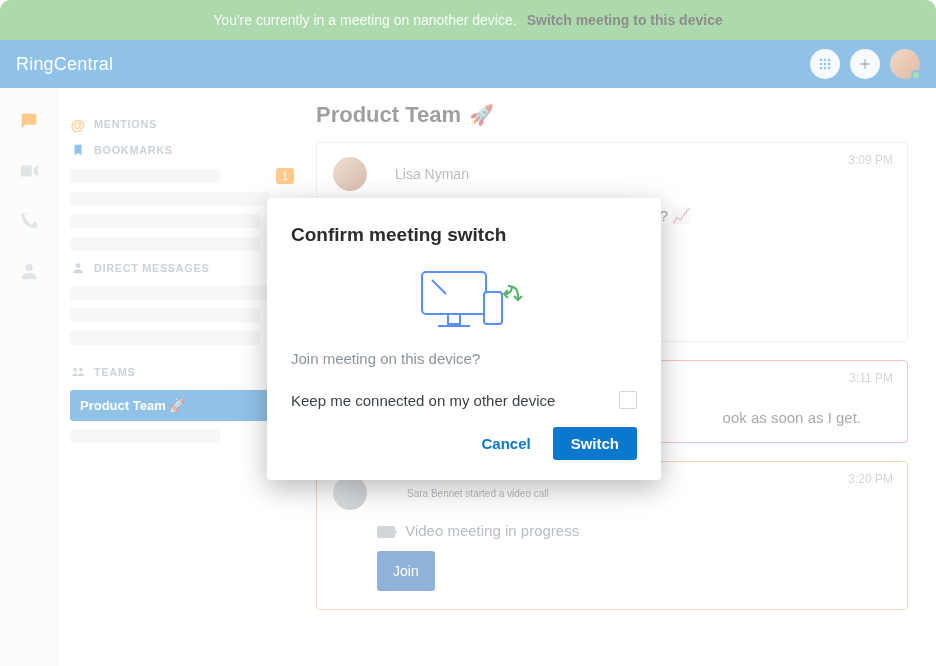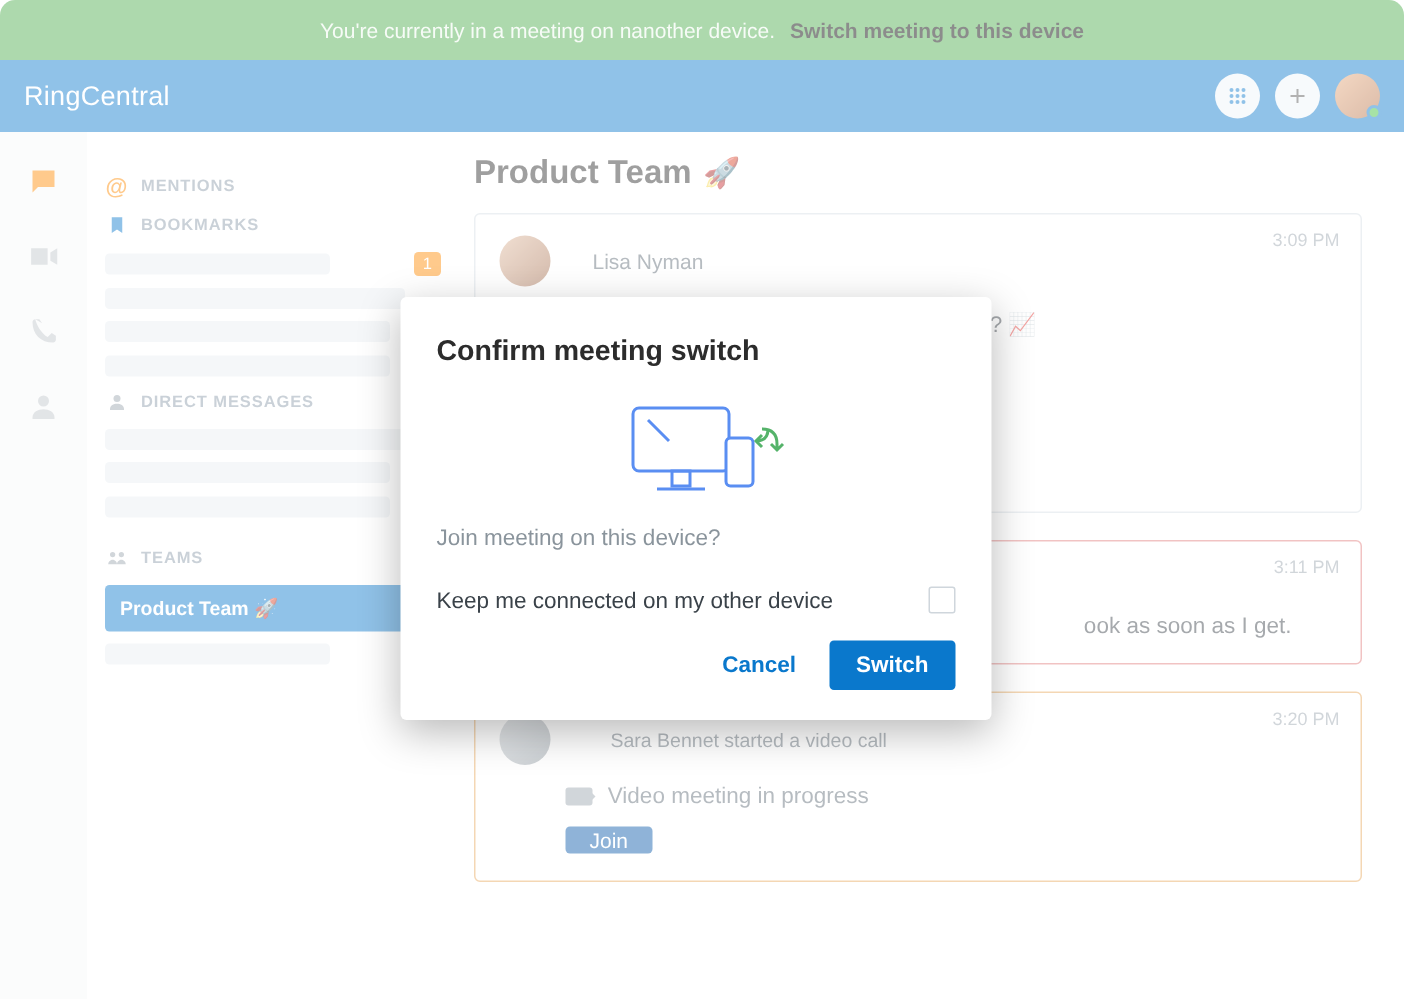--- a/index.html
+++ b/index.html
@@ -40,24 +40,24 @@
   .title    { font-size:22px; font-weight:700; color:#2c2c2c; }
   .msg-card { border:1px solid #d6dde4; border-radius:4px; padding:14px 16px 16px; margin-bottom:18px; position:relative; }
   .msg-card.orange { border-color:#e7a65a; }
   .msg-card.red    { border-color:#e07b7b; }
   .msg-top  { display:flex; align-items:center; gap:28px; }
   .av       { width:34px; height:34px; border-radius:50%; background:linear-gradient(135deg,#deb79a,#a06848); }
   .av2      { width:34px; height:34px; border-radius:50%; background:linear-gradient(135deg,#c7cdd2,#8a949c); }
   .sender   { font-size:14px; color:#5e6a75; }
   .ts       { position:absolute; top:10px; right:14px; font-size:12px; color:#9aa4ae; }
   .msg-body { padding:16px 0 0 44px; font-size:15px; color:#3a4249; }
-  .msg-inline{ margin-left:12px; font-size:13px; color:#5e6a75; }
+  .msg-inline{ margin-left:12px; font-size:10px; color:#5e6a75; }
   .cam-ic   { display:inline-block; width:18px; height:12px; background:#9aa4ae; border-radius:2px; vertical-align:middle; margin-right:6px; position:relative; }
   .cam-ic::after{ content:""; position:absolute; right:-6px; top:2px; border:4px solid transparent; border-left-color:#9aa4ae; }
-  .join-btn { display:inline-block; background:#0758a8; color:#fff; padding:1px 16px; font-size:14px; border-radius:3px; margin:12px 0 2px 44px; cursor:pointer; }
+  .join-btn { display:inline-block; background:#0758a8; color:#fff; padding:12px 16px; font-size:14px; border-radius:3px; margin:12px 0 2px 44px; cursor:pointer; }
 
   
   .app-dim { position:absolute; inset:0; background:rgba(255,255,255,.55); }
 
   .modal   { position:absolute; top:198px; left:267px; width:394px; background:#fff; border-radius:4px; box-shadow:0 8px 28px rgba(0,0,0,.28); padding:26px 24px 20px; }
   .m-title { font-size:19px; font-weight:700; color:#2c2c2c; margin-bottom:16px; }
   .m-illus { display:flex; justify-content:center; padding:4px 0 14px; }
   .m-q     { color:#8a949c; font-size:15px; margin-bottom:24px; }
   .m-keep  { display:flex; align-items:center; justify-content:space-between; font-size:15px; color:#3a4249; margin-bottom:18px;}
   .chk     { width:18px; height:18px; border:1px solid #cfd6dc; border-radius:2px; cursor:pointer; }

